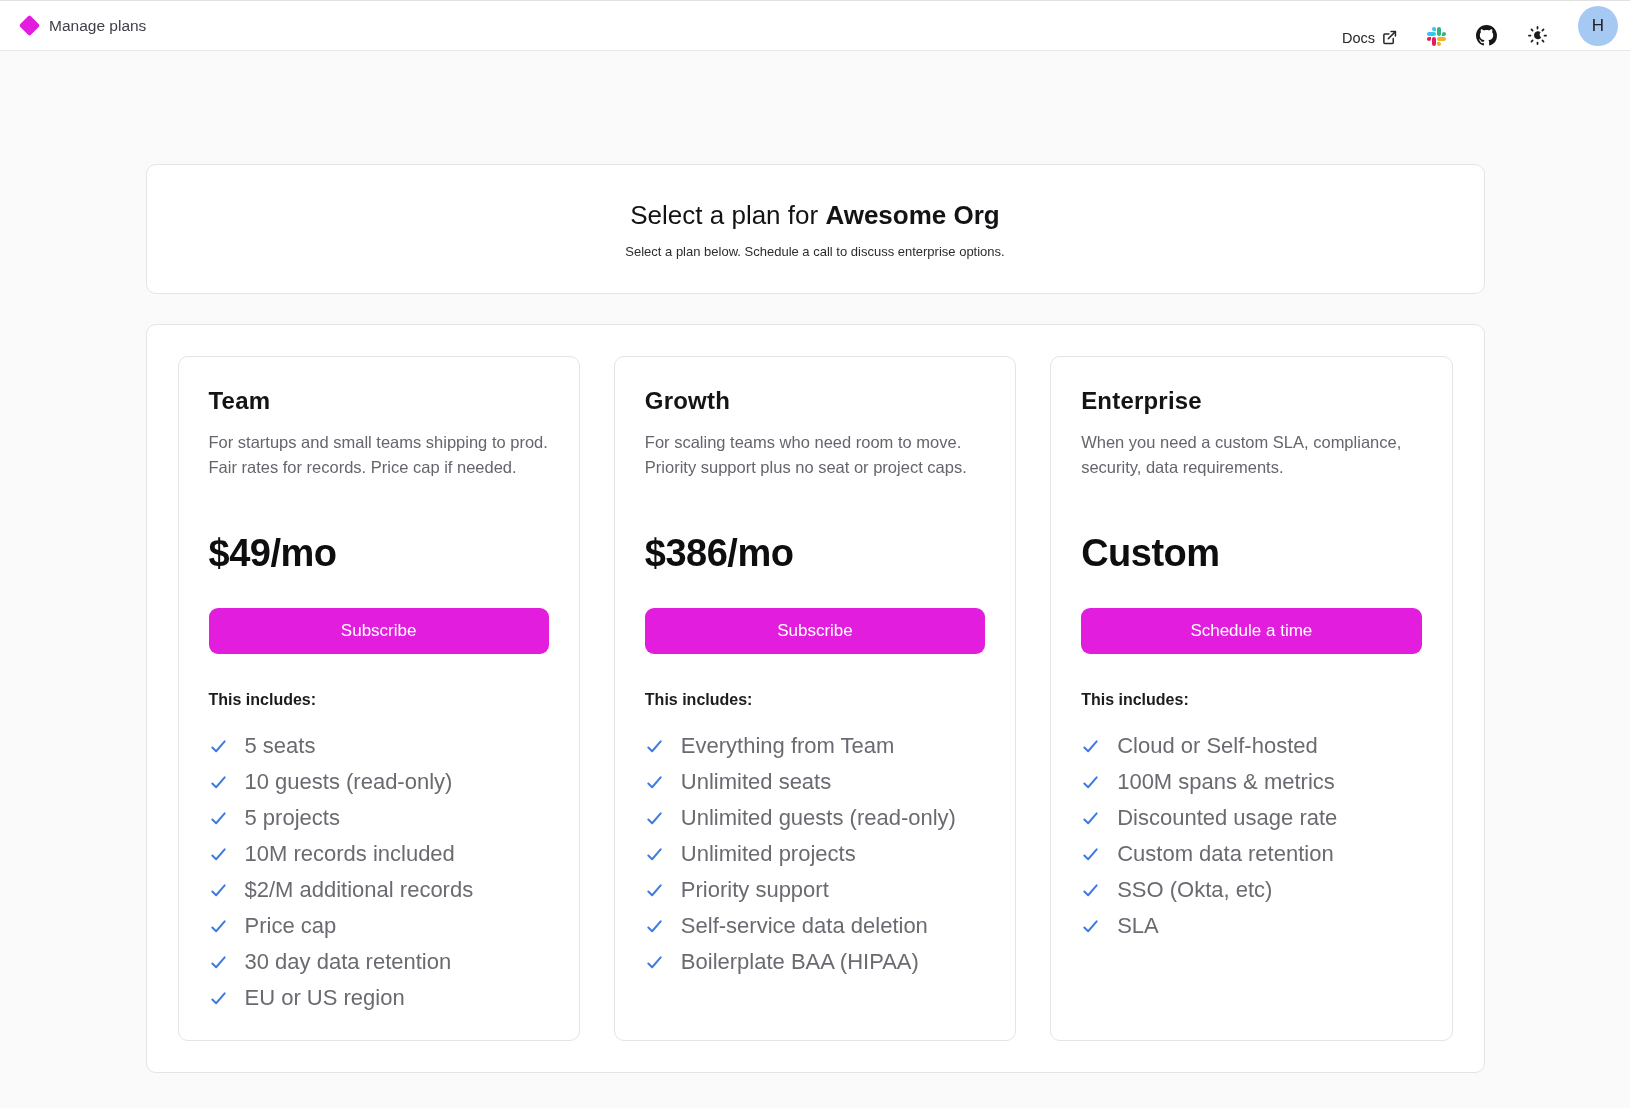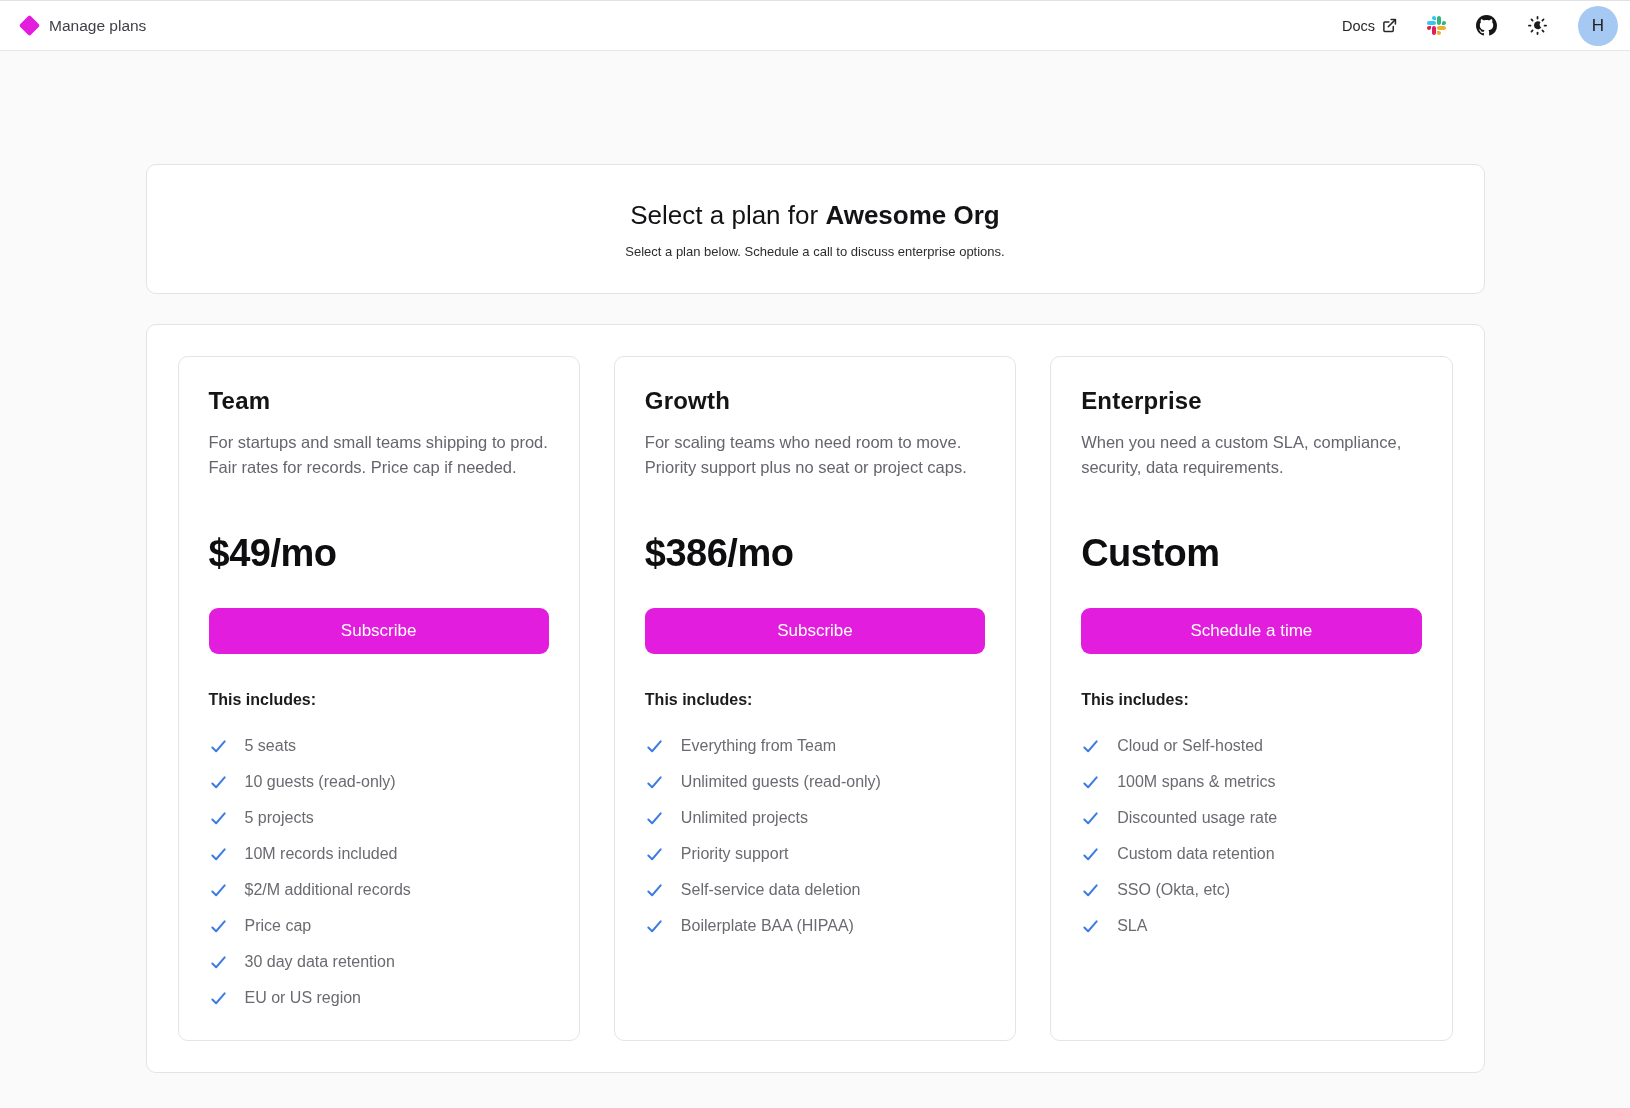--- a/index.html
+++ b/index.html
@@ -24,21 +24,21 @@
   }
   .topbar-left { display: flex; align-items: center; gap: 12px; }
   .logo-diamond {
     width: 15px; height: 15px;
     background: #e21ddd;
     transform: rotate(45deg);
     border-radius: 2px;
     flex: 0 0 auto;
   }
   .topbar-title { font-size: 15.5px; color: #3f3f46; font-weight: 400; }
-  .topbar-right { display: flex; align-items: center; gap: 30px; }
+  .topbar-right { display: flex; align-items: flex-end; gap: 30px; }
   .docs-link {
     display: flex; align-items: center; gap: 7px;
     font-size: 14.5px; color: #27272a; cursor: pointer;
   }
   .icon-btn { display: flex; align-items: center; justify-content: center; cursor: pointer; }
   .avatar {
     width: 40px; height: 40px; border-radius: 50%;
     background: #a5c9f3;
     display: flex; align-items: center; justify-content: center;
     font-size: 17px; color: #212121; font-weight: 500;
@@ -123,21 +123,21 @@
     color: #1c1c1f;
   }
   .features {
     list-style: none;
     margin-top: 25px;
   }
   .features li {
     display: flex;
     align-items: center;
     gap: 17px;
-    font-size: 16px;
+    font-size: 22px;
     color: #6a6a71;
     line-height: 24px;
   }
   .features li + li { margin-top: 12px; }
   .check { display: flex; align-items: center; flex: 0 0 auto; }
 </style>
 </head>
 <body>
 
 <header class="topbar">
@@ -286,20 +286,28 @@
         <ul class="features">
   <li>
     <span class="check">
       <svg width="19" height="19" viewBox="0 0 20 20" fill="none" stroke="#3d7ce0" stroke-width="2.1" stroke-linecap="round" stroke-linejoin="round">
         <polyline points="3.5,11 7.5,15 16.5,4.5"></polyline>
       </svg>
     </span>
     <span class="feat-text">Everything from Team</span>
   </li>
 
+  <li>
+    <span class="check">
+      <svg width="19" height="19" viewBox="0 0 20 20" fill="none" stroke="#3d7ce0" stroke-width="2.1" stroke-linecap="round" stroke-linejoin="round">
+        <polyline points="3.5,11 7.5,15 16.5,4.5"></polyline>
+      </svg>
+    </span>
+    <span class="feat-text">Unlimited seats</span>
+  </li>
 
   <li>
     <span class="check">
       <svg width="19" height="19" viewBox="0 0 20 20" fill="none" stroke="#3d7ce0" stroke-width="2.1" stroke-linecap="round" stroke-linejoin="round">
         <polyline points="3.5,11 7.5,15 16.5,4.5"></polyline>
       </svg>
     </span>
     <span class="feat-text">Unlimited guests (read-only)</span>
   </li>
 

